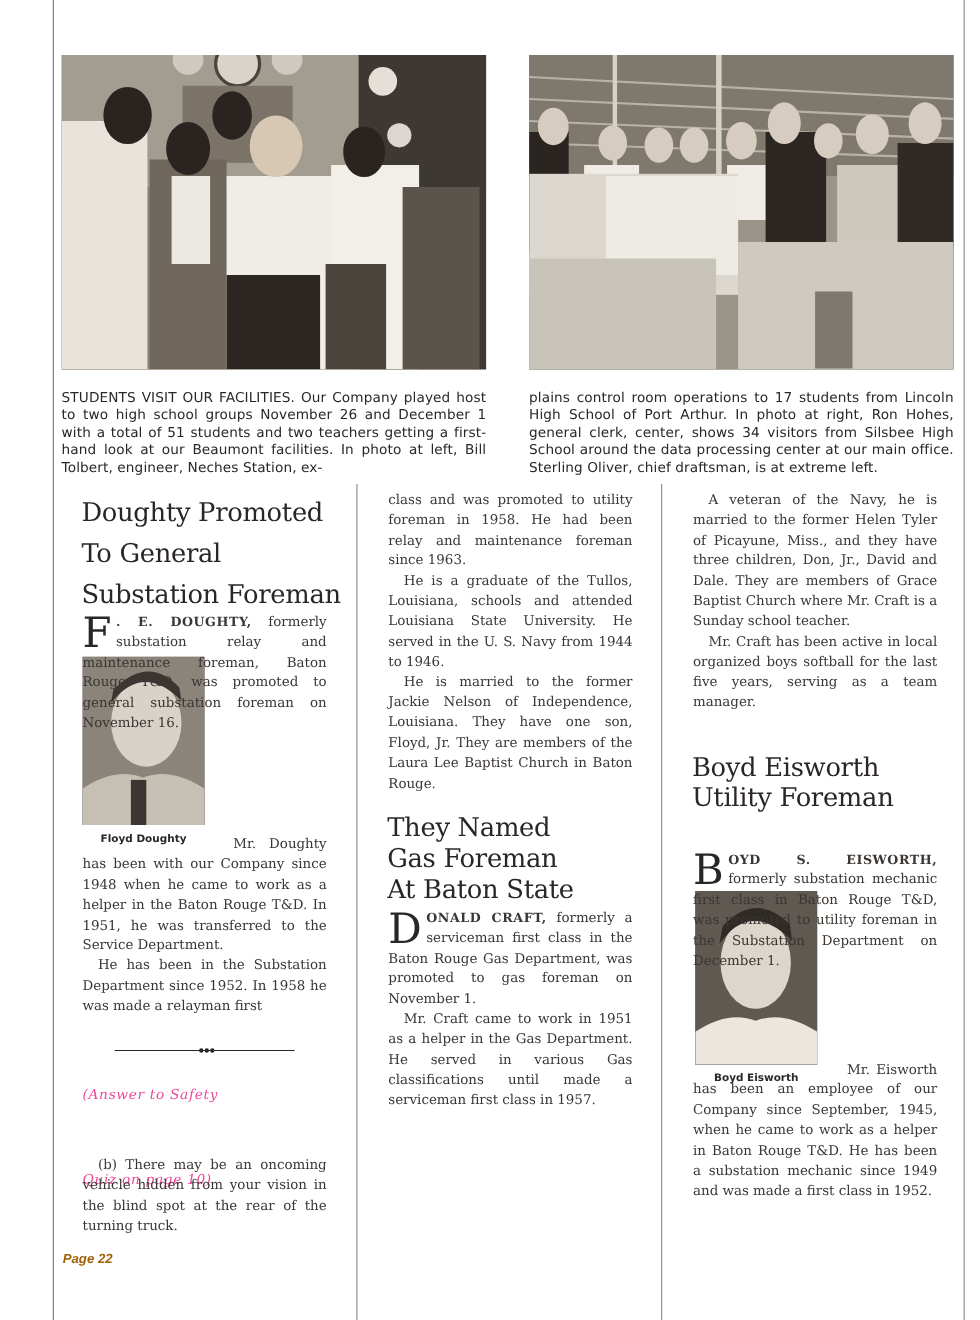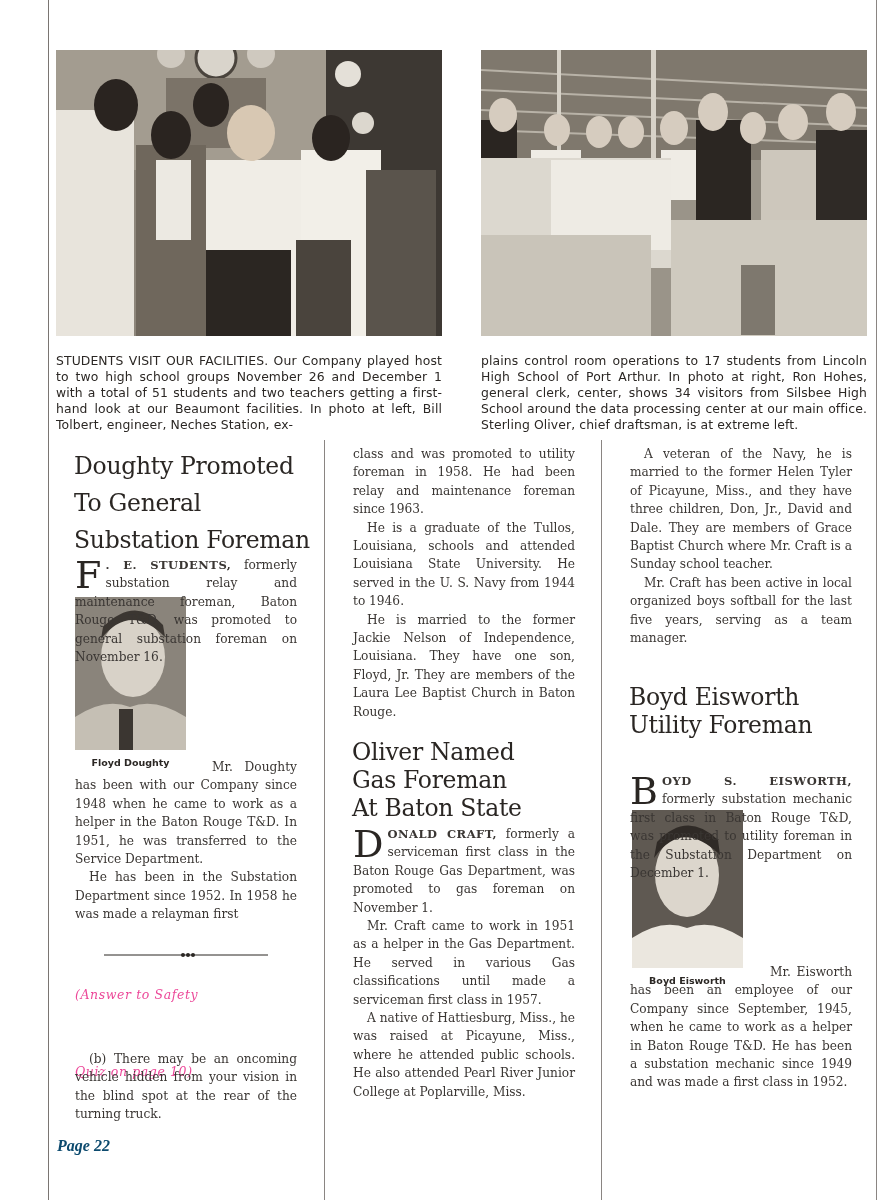--- a/index.html
+++ b/index.html
@@ -19,21 +19,21 @@
   .body-text p.noindent { text-indent:0; }
   .dropcap { float:left; font-family:"DejaVu Serif", serif; font-size:38px; line-height:34px; margin:2px 4px 0 0; color:#2a2623; }
   .smallcaps { font-weight:bold; letter-spacing:0.5px; font-size:11.5px; }
 
   .portrait { position:absolute; overflow:hidden; background:#6b655e; }
   .portrait-caption { position:absolute; font-family:"DejaVu Sans", sans-serif; font-weight:bold; font-size:9.5px; color:#2b2724; text-align:center; }
 
   .ornament { position:absolute; }
   .italic-note { position:absolute; font-family:"DejaVu Serif", serif; font-style:italic; font-size:12.5px; color:#ec4899; letter-spacing:0.6px; }
 
-  .footer { position:absolute; font-family:Liberation Serif, serif; font-style:italic; font-weight:bold; font-size:16px; color:#0c4a6e; }
+  .footer { position:absolute; font-family:Liberation Sans, sans-serif; font-style:italic; font-weight:bold; font-size:12px; color:#a16207; }
 </style>
 </head>
 <body>
 
 <div class="page-border-left"></div>
 <div class="page-border-right"></div>
 <div class="col-rule" style="left:324px; top:440px; height:760px;"></div>
 <div class="col-rule" style="left:601px; top:440px; height:760px;"></div>
 
 <div class="photo" style="left:56px; top:50px; width:386px; height:286px;">
@@ -112,21 +112,21 @@
     <rect width="111" height="153" fill="#8a847b"></rect>
     <ellipse cx="58" cy="60" rx="32" ry="40" fill="#d8d2c8"></ellipse>
     <path d="M26 42 Q55 5 90 40 L88 28 Q60 -2 28 30 Z" fill="#3b3631"></path>
     <path d="M0 153 L0 120 Q30 100 55 110 Q80 100 111 120 L111 153 Z" fill="#c5bfb4"></path>
     <rect x="44" y="112" width="14" height="41" fill="#3b3631"></rect>
   </svg>
 </div>
 <div class="portrait-caption" style="left:75px; top:757px; width:111px;">Floyd Doughty</div>
 
 <div class="body-text" style="left:75px; top:556px; width:222px;">
-  <span class="dropcap">F</span><span class="smallcaps">. E. STUDENTS,</span><span> formerly substation relay and maintenance foreman, Baton Rouge T&amp;D, was promoted to general substation foreman on November 16.</span>
+  <span class="dropcap">F</span><span class="smallcaps">. E. DOUGHTY,</span><span> formerly substation relay and maintenance foreman, Baton Rouge T&amp;D, was promoted to general substation foreman on November 16.</span>
 </div>
 <div class="body-text" style="left:75px; top:758px; width:222px;">
   <p class="noindent" style="text-indent:137px;">Mr. Doughty has been with our Company since 1948 when he came to work as a helper in the Baton Rouge T&amp;D. In 1951, he was transferred to the Service Department.</p>
   <p>He has been in the Substation Department since 1952. In 1958 he was made a relayman first</p>
 </div>
 
 <svg class="ornament" style="left:104px; top:950px;" width="164" height="10">
   <line x1="0" y1="5" x2="164" y2="5" stroke="#2a2623" stroke-width="1"></line>
   <circle cx="79" cy="5" r="2" fill="#2a2623"></circle>
     <circle cx="84" cy="5" r="2" fill="#2a2623"></circle>
@@ -139,28 +139,27 @@
   <p>(b) There may be an oncoming vehicle hidden from your vision in the blind spot at the rear of the turning truck.</p>
 </div>
 
 <div class="body-text" style="left:353px; top:445px; width:222px;">
   <p class="noindent">class and was promoted to utility foreman in 1958. He had been relay and maintenance foreman since 1963.</p>
   <p>He is a graduate of the Tullos, Louisiana, schools and attended Louisiana State University. He served in the U. S. Navy from 1944 to 1946.</p>
   <p>He is married to the former Jackie Nelson of Independence, Louisiana. They have one son, Floyd, Jr. They are members of the Laura Lee Baptist Church in Baton Rouge.</p>
 </div>
 
 <div class="headline" style="left:352px; top:738px; font-size:23.5px; line-height:28px; width:230px;">
-  <div>Oliver Named</div>
+  <div>They Named</div>
   <div>Gas Foreman</div>
   <div>At Baton State</div>
 </div>
 <div class="body-text" style="left:353px; top:825px; width:222px;">
   <p class="noindent"><span class="dropcap">D</span><span class="smallcaps">ONALD CRAFT,</span><span> formerly a serviceman first class in the Baton Rouge Gas Department, was promoted to gas foreman on November 1.</span></p>
   <p>Mr. Craft came to work in 1951 as a helper in the Gas Department. He served in various Gas classifications until made a serviceman first class in 1957.</p>
-  <p>A native of Hattiesburg, Miss., he was raised at Picayune, Miss., where he attended public schools. He also attended Pearl River Junior College at Poplarville, Miss.</p>
 </div>
 
 <div class="body-text" style="left:630px; top:445px; width:222px;">
   <p>A veteran of the Navy, he is married to the former Helen Tyler of Picayune, Miss., and they have three children, Don, Jr., David and Dale. They are members of Grace Baptist Church where Mr. Craft is a Sunday school teacher.</p>
   <p>Mr. Craft has been active in local organized boys softball for the last five years, serving as a team manager.</p>
 </div>
 
 <div class="headline" style="left:629px; top:683px; font-size:23.5px; line-height:28px; width:240px;">
   <div>Boyd Eisworth</div>
   <div>Utility Foreman</div>

